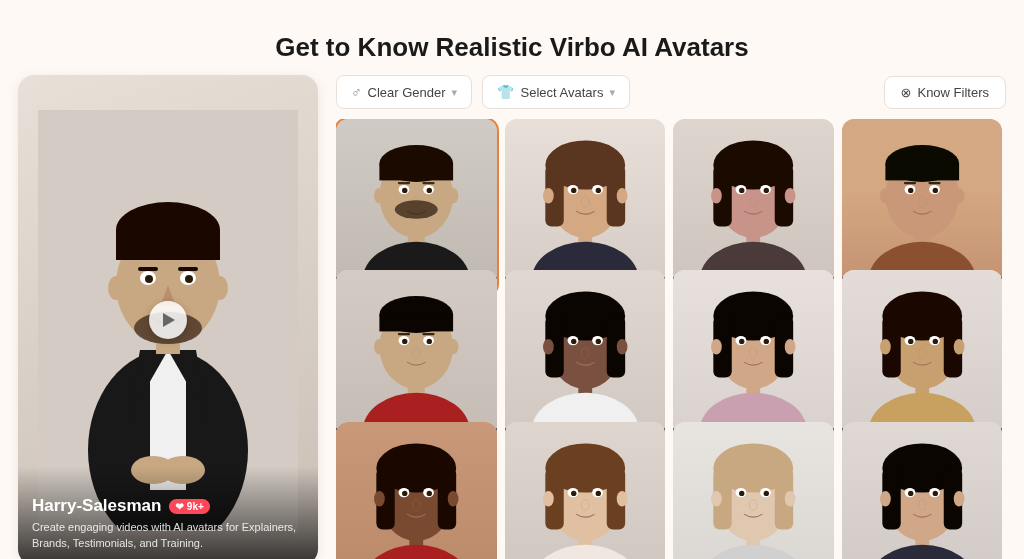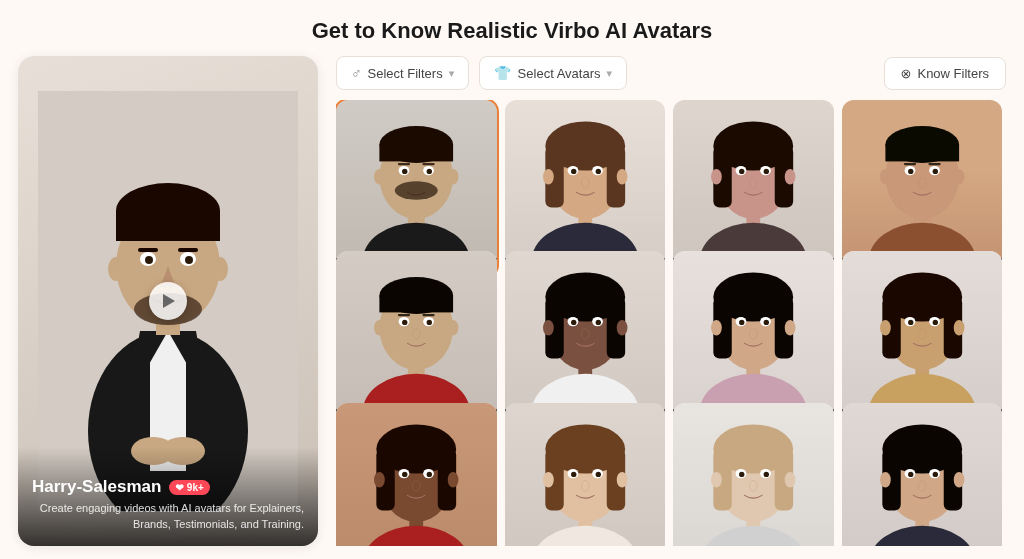--- a/index.html
+++ b/index.html
@@ -6,24 +6,24 @@
     body {
       font-family: -apple-system, BlinkMacSystemFont, 'Segoe UI', sans-serif;
       background: #fef9f5;
       min-height: 559px;
       width: 1024px;
       overflow: hidden;
     }
 
     .page-title {
       text-align: center;
-      font-size: 22px;
+      font-size: 26px;
       font-weight: 700;
       color: #1a1a1a;
-      padding: 18px 0 12px;
+      padding: 32px 0 12px;
     }
 
     .main-layout {
       display: flex;
       gap: 0;
       padding: 0 18px;
       height: 490px;
     }
 
     
@@ -104,21 +104,20 @@
       border-radius: 20px;
       display: flex;
       align-items: center;
       gap: 3px;
     }
 
     .avatar-desc {
       font-size: 11px;
       color: rgba(255,255,255,0.85);
       line-height: 1.4;
-      text-align: right;
     }
 
     
     .right-panel {
       flex: 1;
       display: flex;
       flex-direction: column;
       gap: 10px;
       overflow: hidden;
     }
@@ -311,21 +310,21 @@
         <p class="avatar-desc">Create engaging videos with AI avatars for Explainers, Brands, Testimonials, and Training.</p>
       </div>
     </div>
   </div>
 
   <div class="right-panel">
 
     <div class="filters-row">
       <button class="filter-btn">
         <span class="filter-icon">♂</span>
-        <span>Select Filters</span>
+        <span>Clear Gender</span>
         <span class="chevron">▾</span>
       </button>
       <button class="filter-btn">
         <span class="filter-icon">👕</span>
         <span>Select Avatars</span>
         <span class="chevron">▾</span>
       </button>
       <div class="spacer"></div>
       <button class="clear-filters-btn">
         <span>⊗</span>

